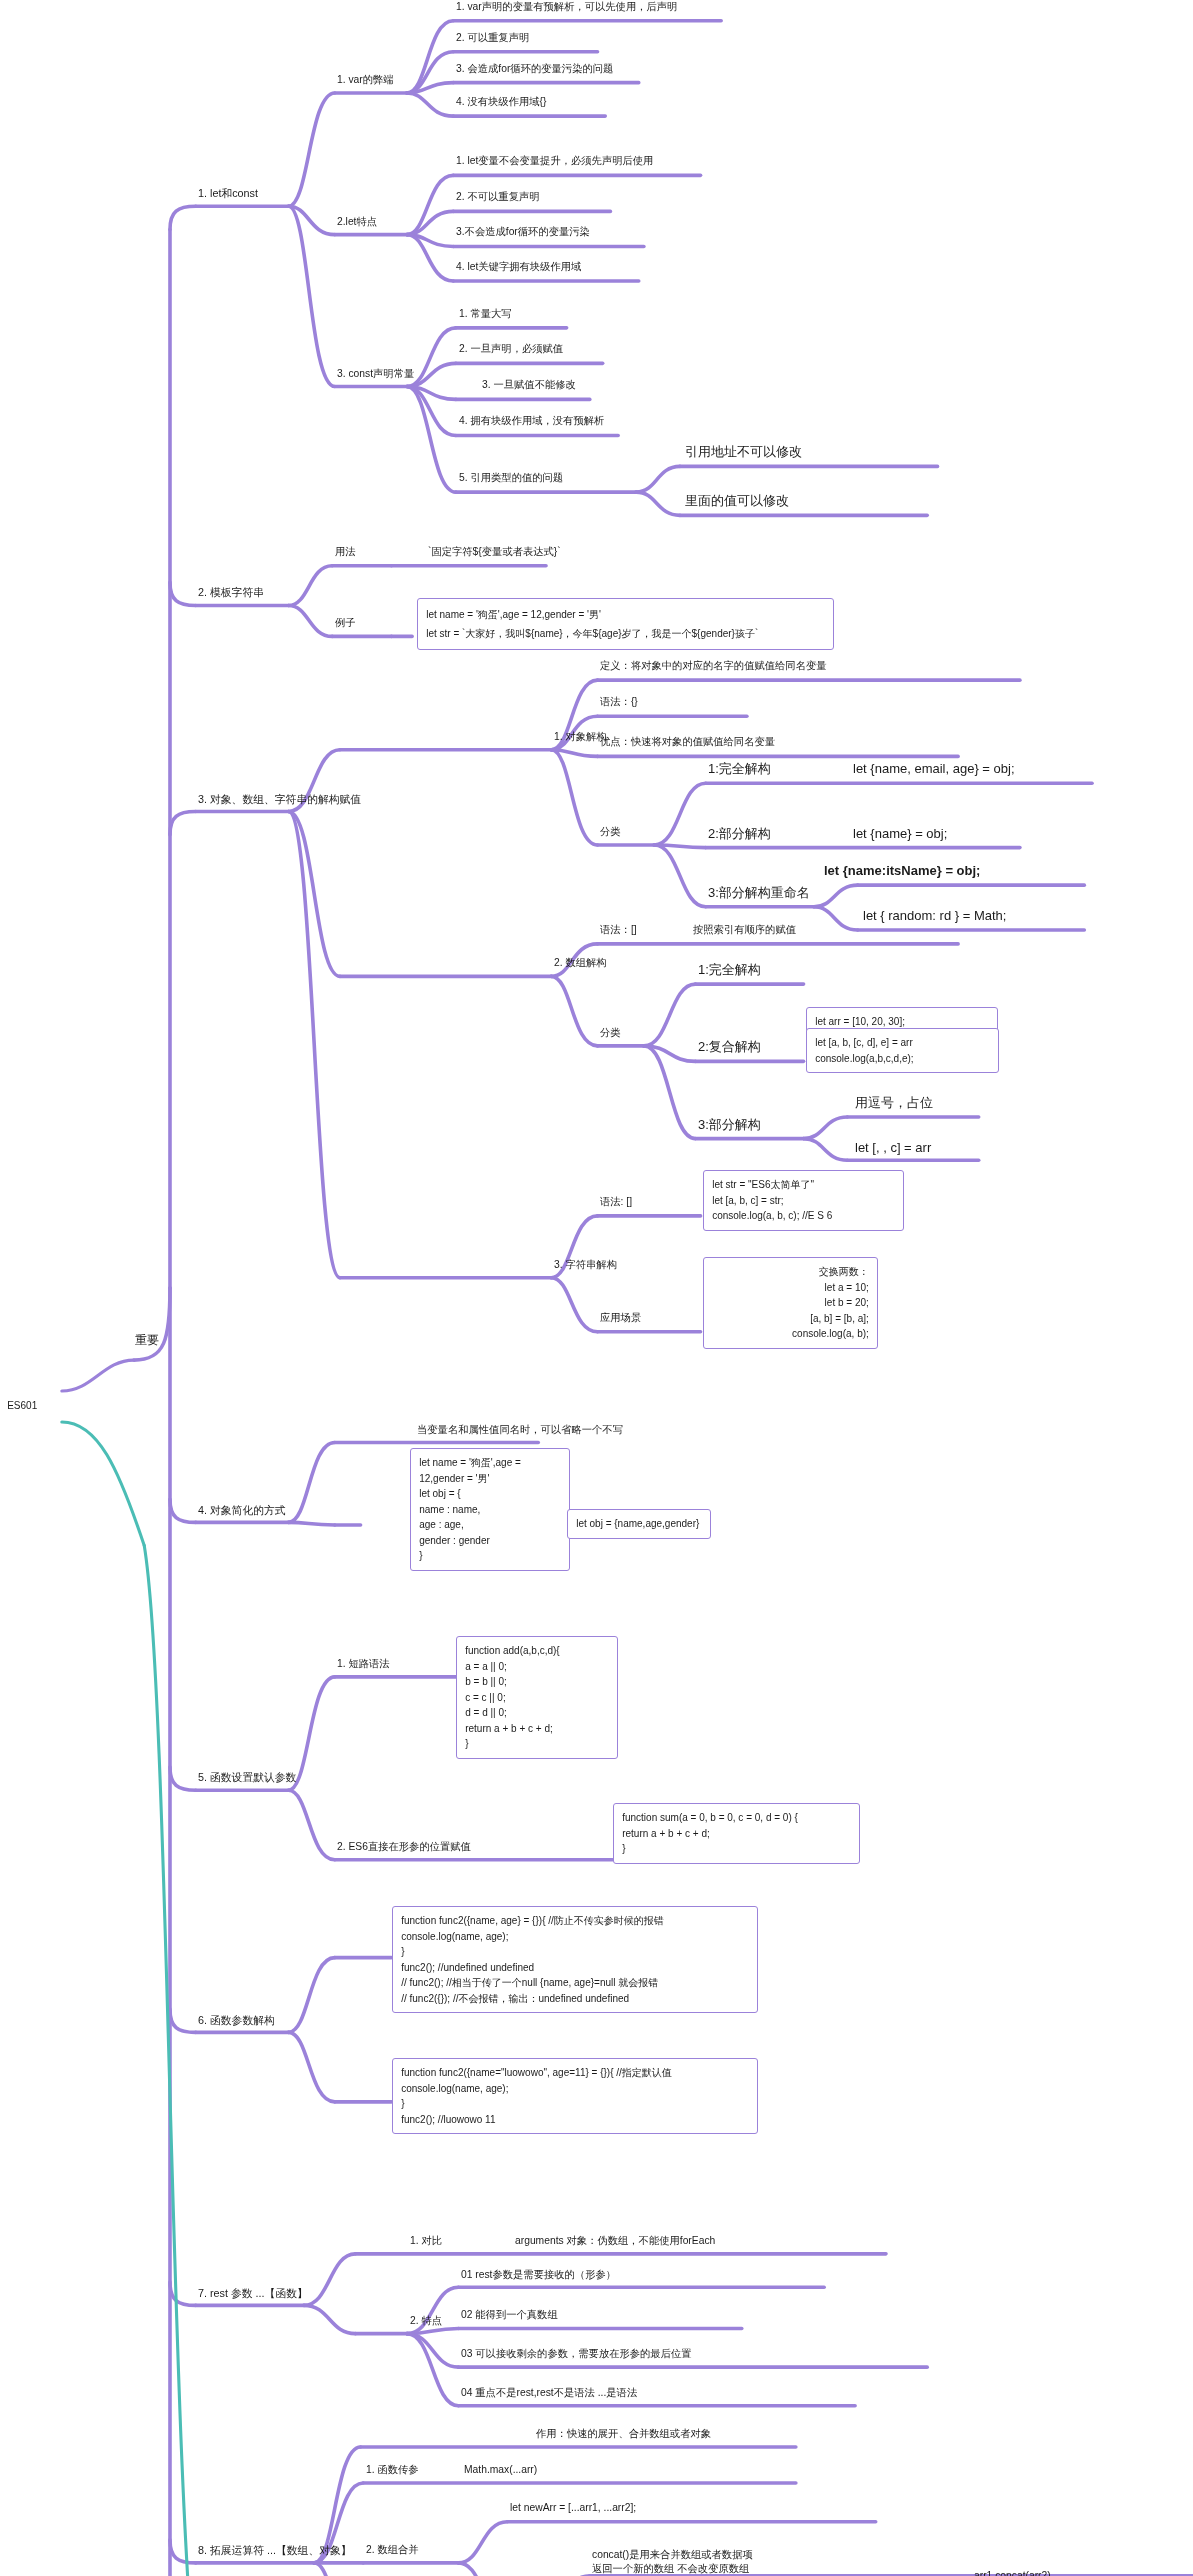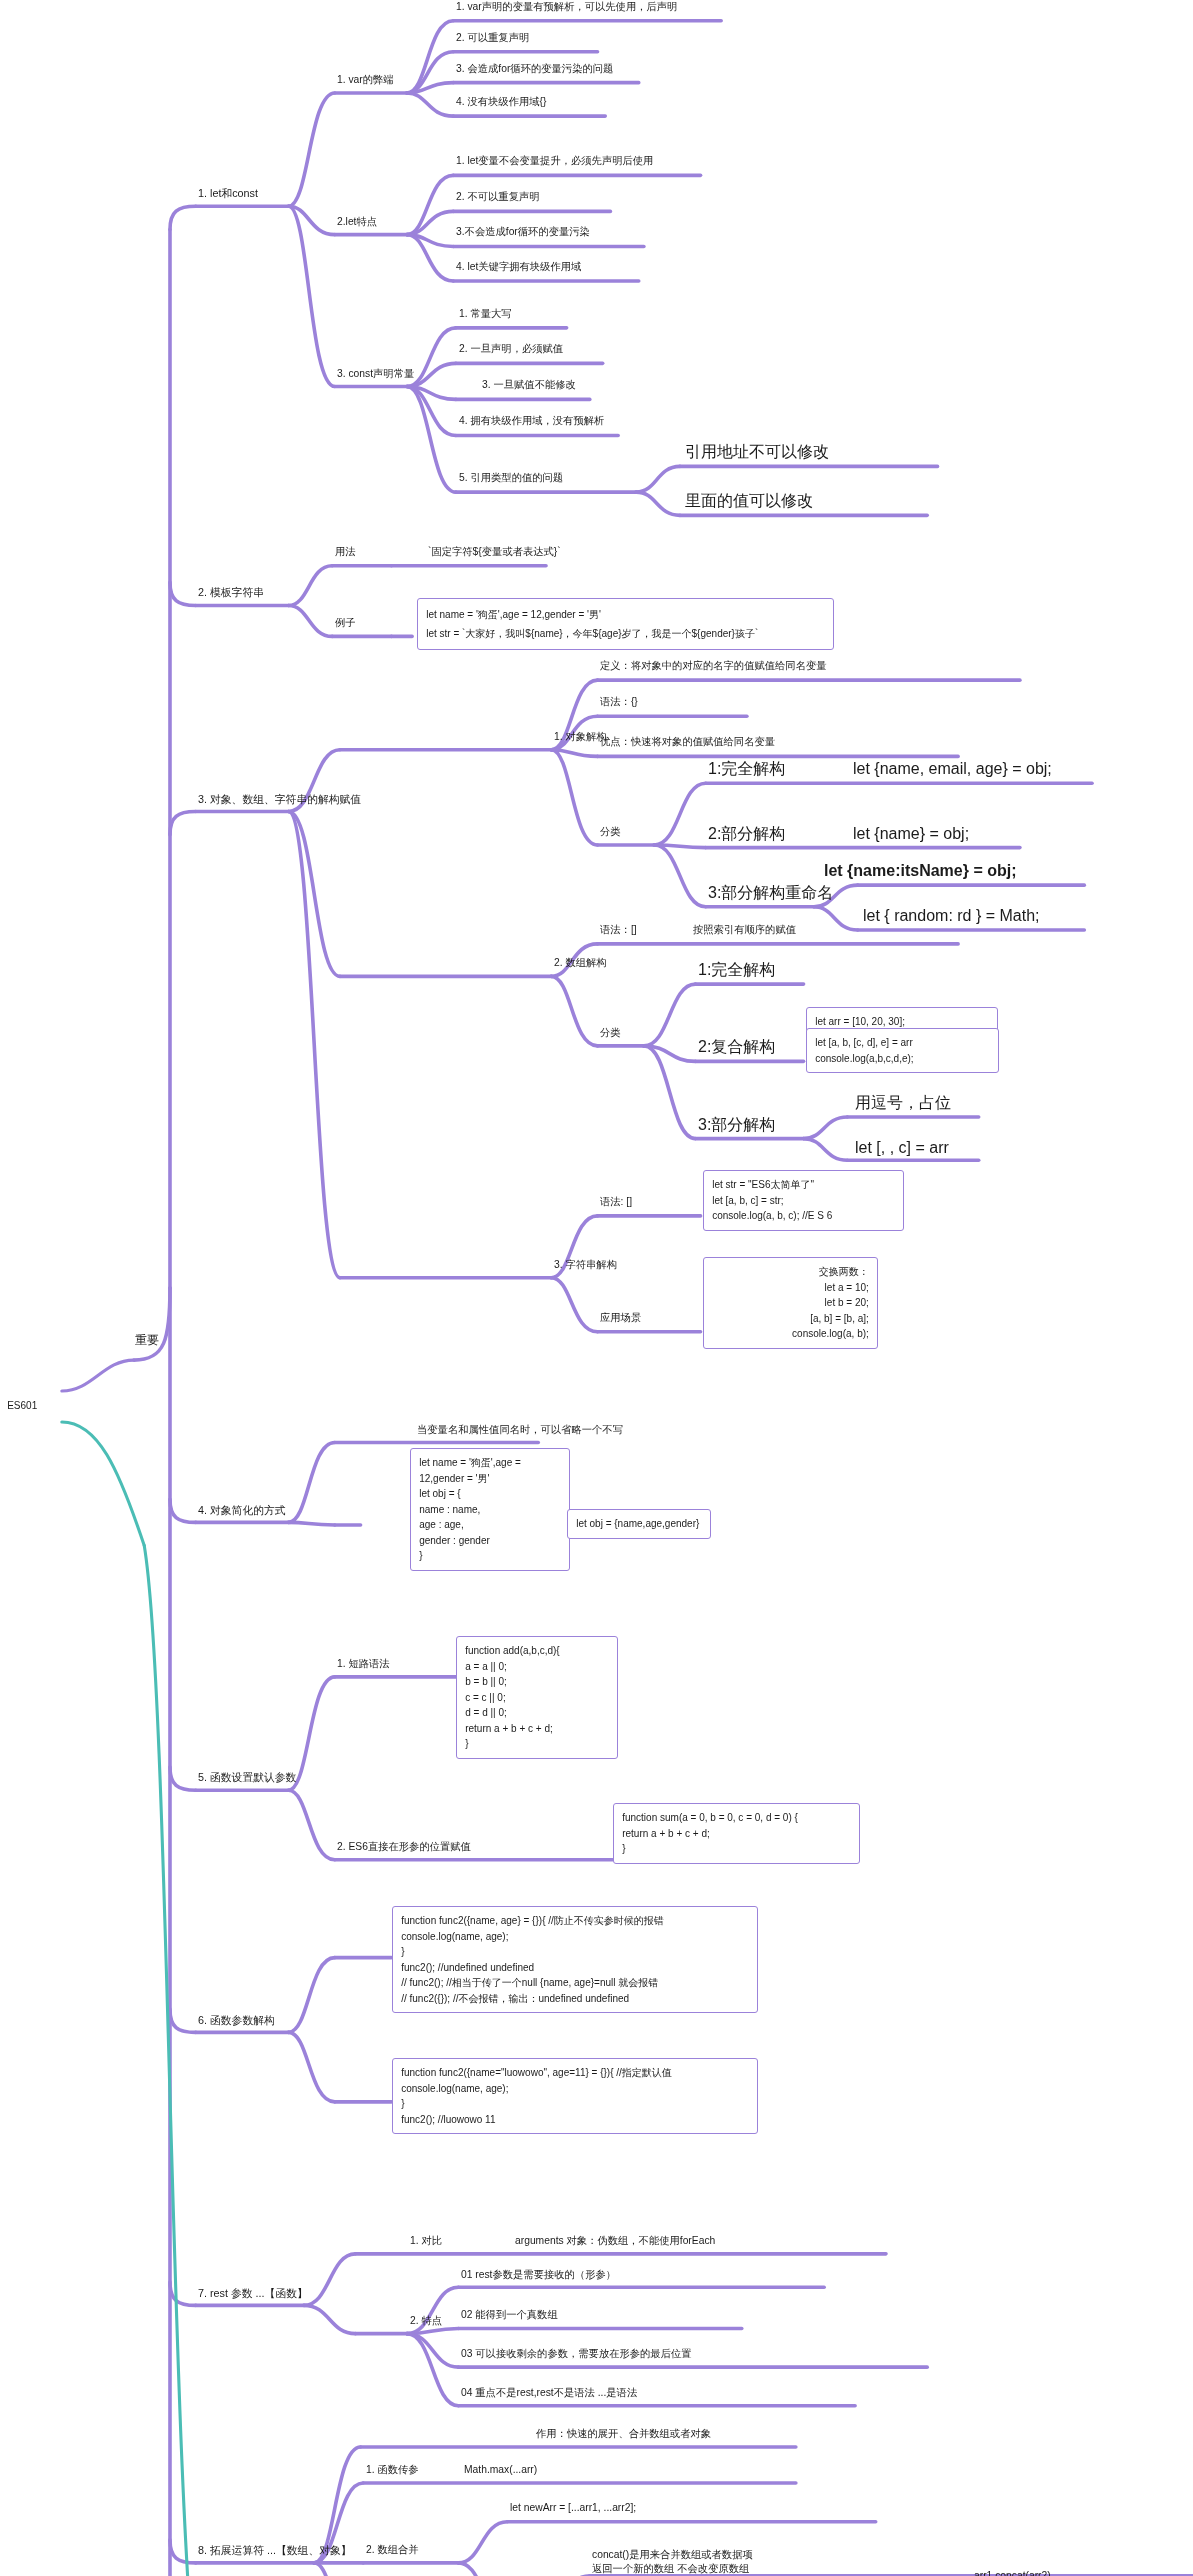--- a/index.html
+++ b/index.html
@@ -5,21 +5,21 @@
   html,body{margin:0;padding:0;background:#ffffff;}
   body{font-family:"Liberation Sans","DejaVu Sans",sans-serif;color:#1b1b1b;}
   #map{position:relative;width:1193px;height:2798px;background:#fff;overflow:hidden;}
   svg#edges{position:absolute;left:0;top:0;width:1193px;height:2798px;pointer-events:none;}
   .node{position:absolute;white-space:pre;line-height:1.35;font-size:10.8px;color:#1b1b1b;}
   .node.c{transform:translateY(-50%);}
   .root{font-size:10px;font-weight:400;color:#1b1b1b;}
   .lvl1{font-size:12px;}
   .lvl2{font-size:10.8px;}
   .lvl3{font-size:10.3px;}
-  .lvl4{font-size:16px;}
+  .lvl4{font-size:13px;}
   .boxed{border:1.5px solid #9b82da;border-radius:3px;background:#fff;padding:6.2px 8.2px;box-sizing:border-box;font-size:10px;line-height:1.9;}
   .boxed.tight{line-height:1.55;}
 </style>
 </head>
 <body>
 
 <div id="map">
 
 <svg id="edges" viewBox="0 0 2316 5431" xmlns="http://www.w3.org/2000/svg">
   <g fill="none" stroke="#9b82da" stroke-width="7" stroke-linecap="round">

